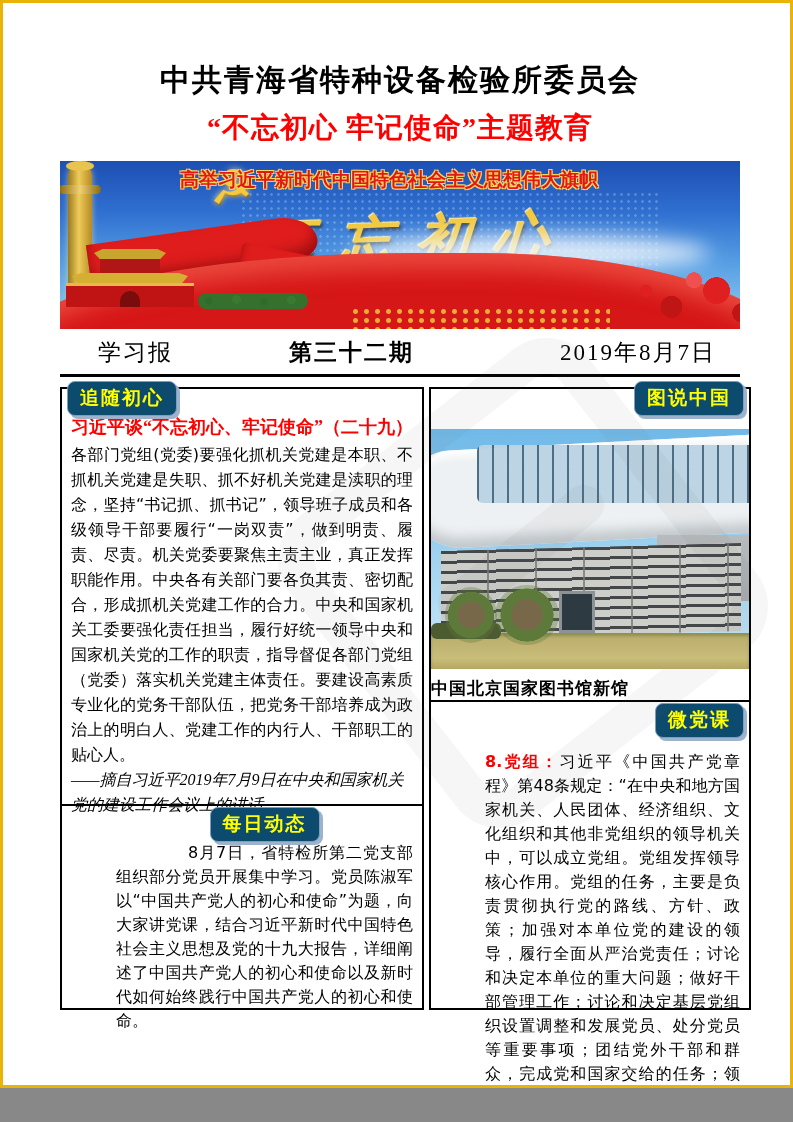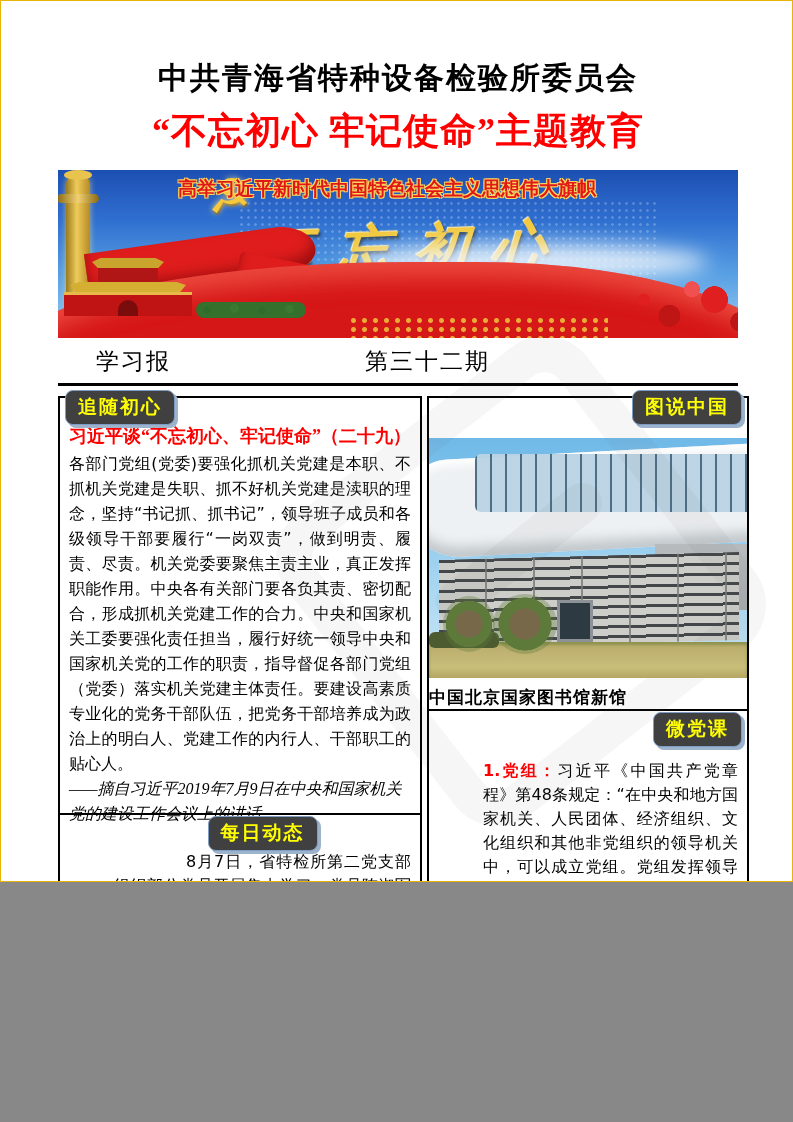--- a/index.html
+++ b/index.html
@@ -1,26 +1,26 @@
 <!DOCTYPE html>
 <html><head>
 <meta charset="utf-8">
 <style>
   * { margin:0; padding:0; box-sizing:border-box; }
   html,body { background:#888; }
   .page {
-    position:relative; width:793px; height:882px; margin:0 auto;
-    background:#fff; border:1px solid #eab308; overflow:hidden;
+    position:relative; width:793px; height:1088px; margin:0 auto;
+    background:#fff; border:3px solid #eab308; overflow:hidden;
     font-family:"Liberation Serif","DejaVu Serif",serif; color:#000;
   }
   .content { position:absolute; left:57px; top:0; width:680px; }
 
   
   .org-title { margin-top:57px; text-align:center; font-size:30px; font-weight:bold; letter-spacing:2px; }
-  .theme-title { margin-top:8px; text-align:center; font-size:36px; font-weight:bold; color:#ff0000; letter-spacing:1px; }
+  .theme-title { margin-top:8px; text-align:center; font-size:28px; font-weight:bold; color:#ff0000; letter-spacing:1px; }
 
   
   .banner { position:relative; margin-top:14px; width:680px; height:168px; overflow:hidden;
     background:linear-gradient(180deg,#1d4fb2 0%,#2f6fd0 30%,#58a0e4 62%,#9ccdf1 100%); }
   .banner .dots { position:absolute; left:180px; top:30px; width:420px; height:110px; opacity:.25;
     background:radial-gradient(circle 1.5px, #eaf4ff 1px, transparent 1.6px); background-size:7px 7px; }
   .banner .emblem { position:absolute; left:150px; top:-2px; font-size:48px; color:#f6c83c;
     text-shadow:0 0 6px #ffe9a0,1px 2px 2px #7a5500; font-family:"DejaVu Sans",sans-serif; }
   .banner .slogan { position:absolute; left:120px; top:6px; width:540px; 
     font-size:19px; font-weight:bold; color:#e01818;
@@ -66,31 +66,31 @@
                radial-gradient(circle 18px at 45% 62%,#c01515 60%,transparent 62%),
                radial-gradient(circle 16px at 92% 70%,#c01515 60%,transparent 62%),
                radial-gradient(circle 13px at 60% 26%,#f05050 60%,transparent 62%),
                radial-gradient(circle 10px at 28% 40%,#e02020 60%,transparent 62%); }
   .crowd { position:absolute; right:130px; bottom:-4px; width:260px; height:26px; opacity:.9;
     background:radial-gradient(circle 3px,#eebb3a 2px,transparent 3px); background-size:11px 9px; }
 
   
   .masthead { margin-top:6px; display:flex; align-items:center; justify-content:space-between;
     padding:2px 24px 6px 38px; font-size:23px; letter-spacing:2px; border-bottom:3px solid #000; }
-  .masthead .mid { flex:1; text-align:center; padding-right:30px; }
+  .masthead .mid { flex:1; text-align:center; padding-right:30px;font-weight:bold; }
 
   
   .cols { margin-top:10px; display:flex; gap:5px; height:623px; }
   .col { flex:1; border:2px solid #000; display:flex; flex-direction:column; background:#fff; }
   .sec { position:relative; }
   .sec2 { border-top:2px solid #000; flex:1;padding-left:45px; }
   .badge-row { position:relative; top:-8px; margin-bottom:-6px; padding:0 5px; height:32px; }
   .badge-row.inner { top:-1px; margin-bottom:2px; padding-top:2px;text-align:center; }
   .badge-row.right { text-align:right; }
-  .badge { display:inline-block; background:#404040; color:#ffff00; font-weight:bold; font-size:19px;
+  .badge { display:inline-block; background:#0c4a6e; color:#ffff00; font-weight:bold; font-size:19px;
     letter-spacing:2px; padding:3px 12px 4px; border-radius:8px; border:1px solid #7e9cc4;
     box-shadow:3px 3px 0 #9db3cc; font-family:"DejaVu Sans","Liberation Sans",sans-serif; }
   .pad { padding:0 9px; }
   .article-heading { font-size:18px; font-weight:bold; color:#ff0000; white-space:nowrap; }
   .body-text { margin-top:3px; font-size:16px; line-height:25px; text-align:justify;
     font-family:"DejaVu Sans","Liberation Sans",sans-serif; }
   .body-text.lh24 { line-height:24px; }
   .attribution { font-size:16px; line-height:25px; font-style:italic;
     font-family:"Liberation Serif","DejaVu Serif",serif; }
   .indent { text-indent:4.5em; }
@@ -160,20 +160,21 @@
           <div class="wall"></div>
       </div>
       <div class="trees"></div>
       <div class="crowd"></div>
       <div class="flowers"></div>
     </div>
 
     <div class="masthead">
       <span>学习报</span>
       <span class="mid">第三十二期</span>
+      <span>2019年8月7日</span>
     </div>
 
     <div class="cols">
 
       <div class="col">
         <div class="sec" style="height:415px;">
           <div class="badge-row">
             <span class="badge">追随初心</span>
           </div>
           <div class="pad">
@@ -208,21 +209,21 @@
             <div class="ph-tree1"></div>
             <div class="ph-tree2"></div>
           </div>
           <div class="photo-caption">中国北京国家图书馆新馆</div>
         </div>
         <div class="sec sec2">
           <div class="badge-row inner right">
             <span class="badge">微党课</span>
           </div>
           <div class="pad" style="margin-top:16px;">
-            <div class="body-text lh24"><span class="lead-red">1.党组：</span><span>习近平《中国共产党章程》第48条规定：“在中央和地方国家机关、人民团体、经济组织、文化组织和其他非党组织的领导机关中，可以成立党组。党组发挥领导核心作用。党组的任务，主要是负责贯彻执行党的路线、方针、政策；加强对本单位党的建设的领导，履行全面从严治党责任；讨论和决定本单位的重大问题；做好干部管理工作；讨论和决定基层党组织设置调整和发展党员、处分党员等重要事项；团结党外干部和群众，完成党和国家交给的任务；领导机关和直属单位党组织的工作”。党组的成员，由批准成立党组的党组织决定。</span></div>
+            <div class="body-text lh24"><span class="lead-red">8.党组：</span><span>习近平《中国共产党章程》第48条规定：“在中央和地方国家机关、人民团体、经济组织、文化组织和其他非党组织的领导机关中，可以成立党组。党组发挥领导核心作用。党组的任务，主要是负责贯彻执行党的路线、方针、政策；加强对本单位党的建设的领导，履行全面从严治党责任；讨论和决定本单位的重大问题；做好干部管理工作；讨论和决定基层党组织设置调整和发展党员、处分党员等重要事项；团结党外干部和群众，完成党和国家交给的任务；领导机关和直属单位党组织的工作”。党组的成员，由批准成立党组的党组织决定。</span></div>
           </div>
         </div>
       </div>
 
     </div>
   </div>
 
   <div class="watermark">
       <i></i>
     </div>

